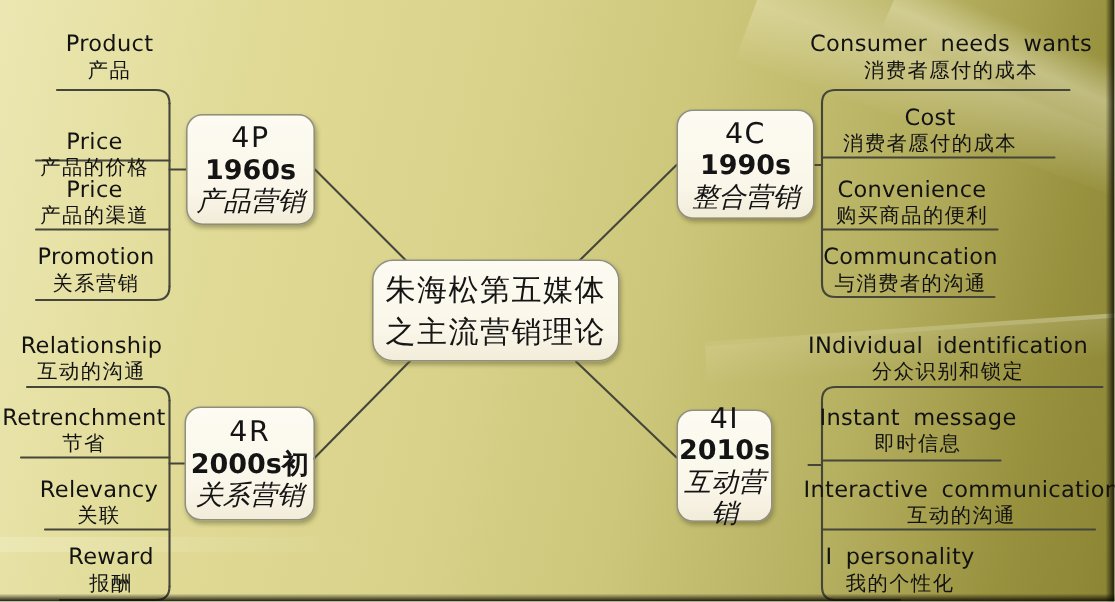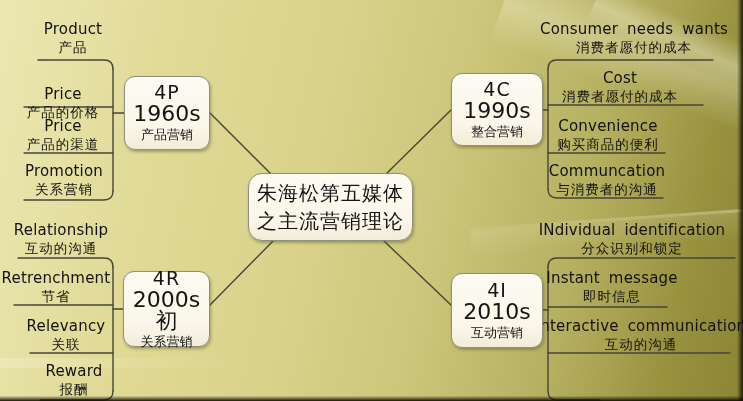--- a/index.html
+++ b/index.html
@@ -55,22 +55,22 @@
   
   .node {
     position:absolute; z-index:4;
     background:linear-gradient(180deg,#fdfbf2 0%, #faf6e9 70%, #f2ecd9 100%);
     border:1.5px solid #8f8f80; border-radius:11px;
     box-shadow:1px 2px 3px rgba(90,85,40,0.45);
     display:flex; flex-direction:column; align-items:center; justify-content:center;
     text-align:center; color:#141414;
   }
   .node .code { font-size:19px; line-height:22px; letter-spacing:1px; }
-  .node .era  { font-size:22px; line-height:21px; }
-  .node .name { font-size:13px; line-height:21px; }
+  .node .era  { font-size:18px; line-height:21px;font-weight:bold; }
+  .node .name { font-size:18px; line-height:21px;font-style:italic; }
   .node-center { border-radius:14px; }
   .node-center .t1, .node-center .t2 { font-size:20px; line-height:28px; letter-spacing:1px; color:#151515; }
 
   
   .leaf { position:absolute; z-index:3; text-align:center; color:#121212; }
   .leaf .en { font-size:15px; line-height:21px; word-spacing:4px; letter-spacing:0.2px; }
   .leaf .zh { font-size:13.5px; line-height:17px; letter-spacing:1px;font-family:Liberation Mono, monospace; }
 </style>
 </head>
 <body>
@@ -136,21 +136,21 @@
     <div class="era">1990s</div>
     <div class="name">整合营销</div>
   </div>
 
   <div class="node" style="left:123px;top:271px;width:87px;height:76px">
     <div class="code">4R</div>
     <div class="era">2000s初</div>
     <div class="name">关系营销</div>
   </div>
 
-  <div class="node" style="left:451px;top:273px;width:92px;height:75px">
+  <div class="node" style="left:451px;top:273px;width:64px;height:75px">
     <div class="code">4I</div>
     <div class="era">2010s</div>
     <div class="name">互动营销</div>
   </div>
 
   <div class="leaf" style="left:13px;top:19px;width:120px">
     <div class="en">Product</div>
     <div class="zh">产品</div>
   </div>
   <div class="leaf" style="left:3px;top:84px;width:120px">
@@ -205,17 +205,21 @@
     <div class="zh">分众识别和锁定</div>
   </div>
   <div class="leaf" style="left:502px;top:268px;width:220px">
     <div class="en">Instant message</div>
     <div class="zh">即时信息</div>
   </div>
   <div class="leaf" style="left:531px;top:316px;width:220px">
     <div class="en">Interactive communication</div>
     <div class="zh">互动的沟通</div>
   </div>
+  <div class="leaf" style="left:490px;top:361px;width:220px">
+    <div class="en">I personality</div>
+    <div class="zh">我的个性化</div>
+  </div>
 
   <div class="edge-right"></div>
   <div class="edge-bottom"></div>
 
 </div>
 
 </body></html>

